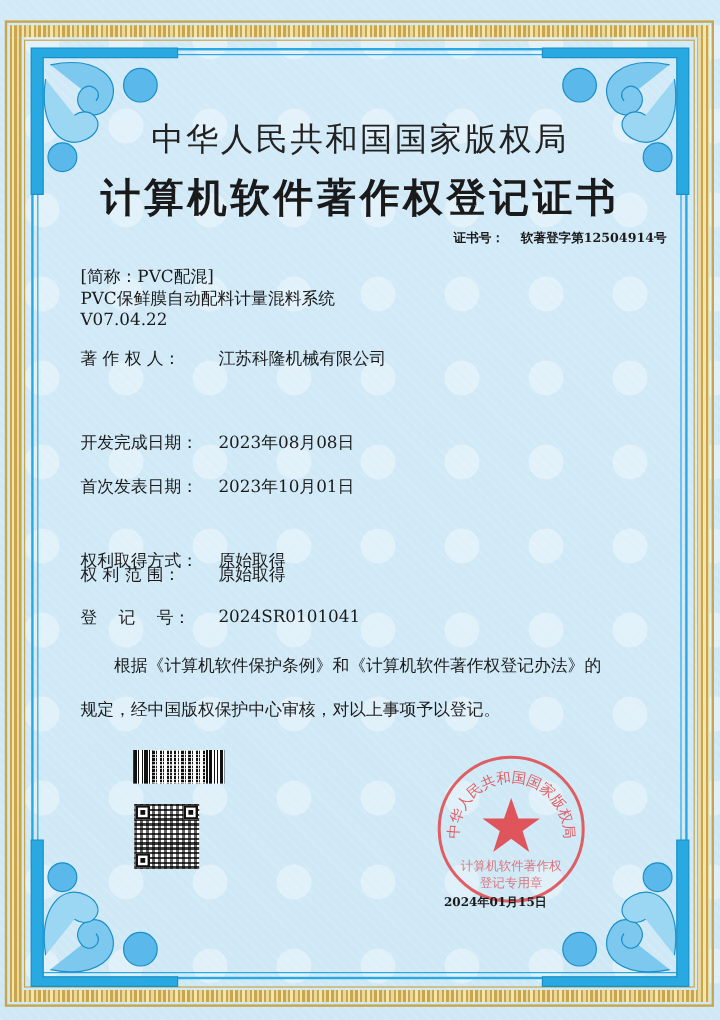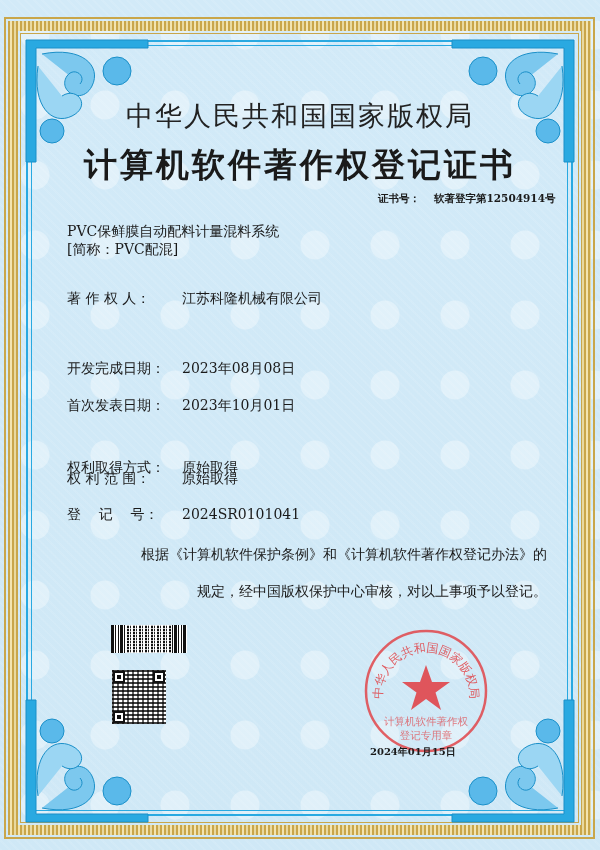--- a/index.html
+++ b/index.html
@@ -62,21 +62,21 @@
     position:absolute; left:378px; top:192px; font-size:10.5px; font-weight:bold; white-space:nowrap;
   }
   .cert-no .lbl { margin-right:14px; }
 
   .field { position:absolute; left:67px; font-size:14px; white-space:nowrap; }
   .field .label { display:inline-block; width:115px; font-family:"DejaVu Sans", sans-serif; }
   .field .value { display:inline-block; vertical-align:top; }
   .multi .value div { line-height:18px; }
 
   .para {
-    position:absolute; left:67px; width:480px; font-size:14px; font-family:"DejaVu Sans", sans-serif;text-align:right;
+    position:absolute; left:67px; width:480px; font-size:14px; font-family:"DejaVu Sans", sans-serif;
   }
   .barcode {
     position:absolute; left:111px; top:625px; width:76px; height:28px;
     background:repeating-linear-gradient(90deg,#111 0 3px,#fff 3px 4px,#111 4px 5px,#fff 5px 7px,#111 7px 8px,#fff 8px 9px);
   }
   .barcode .mid {
     position:absolute; left:16px; top:0; width:44px; height:28px;
     background:
       repeating-linear-gradient(0deg, rgba(255,255,255,.7) 0 1px, transparent 1px 3px),
       repeating-linear-gradient(90deg,#111 0 2px,#fff 2px 3px,#222 3px 4px,#fff 4px 6px);
@@ -153,22 +153,23 @@
 </div>
 
 <div class="title1">中华人民共和国国家版权局</div>
 <div class="title2">计算机软件著作权登记证书</div>
 <div class="cert-no">
   <span class="lbl">证书号：</span><span>软著登字第12504914号</span>
 </div>
 
 <div class="field multi" style="top:222px;">
   <span class="value">
+    <div>[简称：PVC配混]</div>
     <div>PVC保鲜膜自动配料计量混料系统</div>
-    <div>[简称：PVC配混]</div>
+    <div>V07.04.22</div>
   </span>
 </div>
 
 <div class="field" style="top:290px;">
   <span class="label">著 作 权 人：</span><span class="value">江苏科隆机械有限公司</span>
 </div>
 <div class="field" style="top:360px;">
   <span class="label">开发完成日期：</span><span class="value">2023年08月08日</span>
 </div>
 <div class="field" style="top:397px;">

